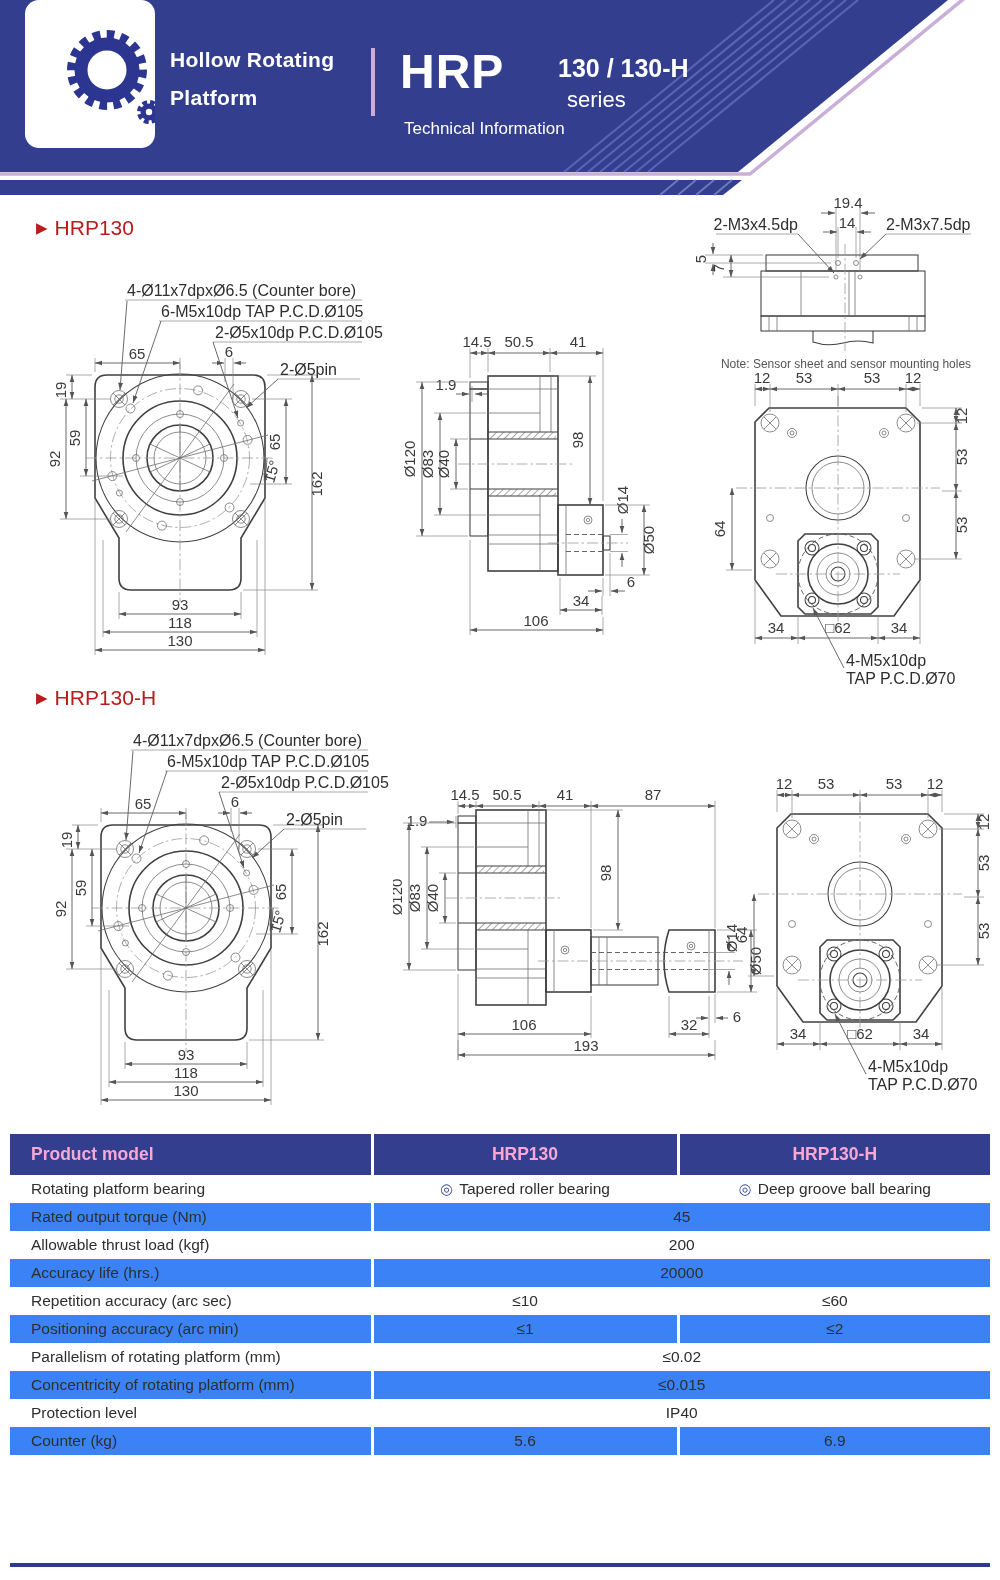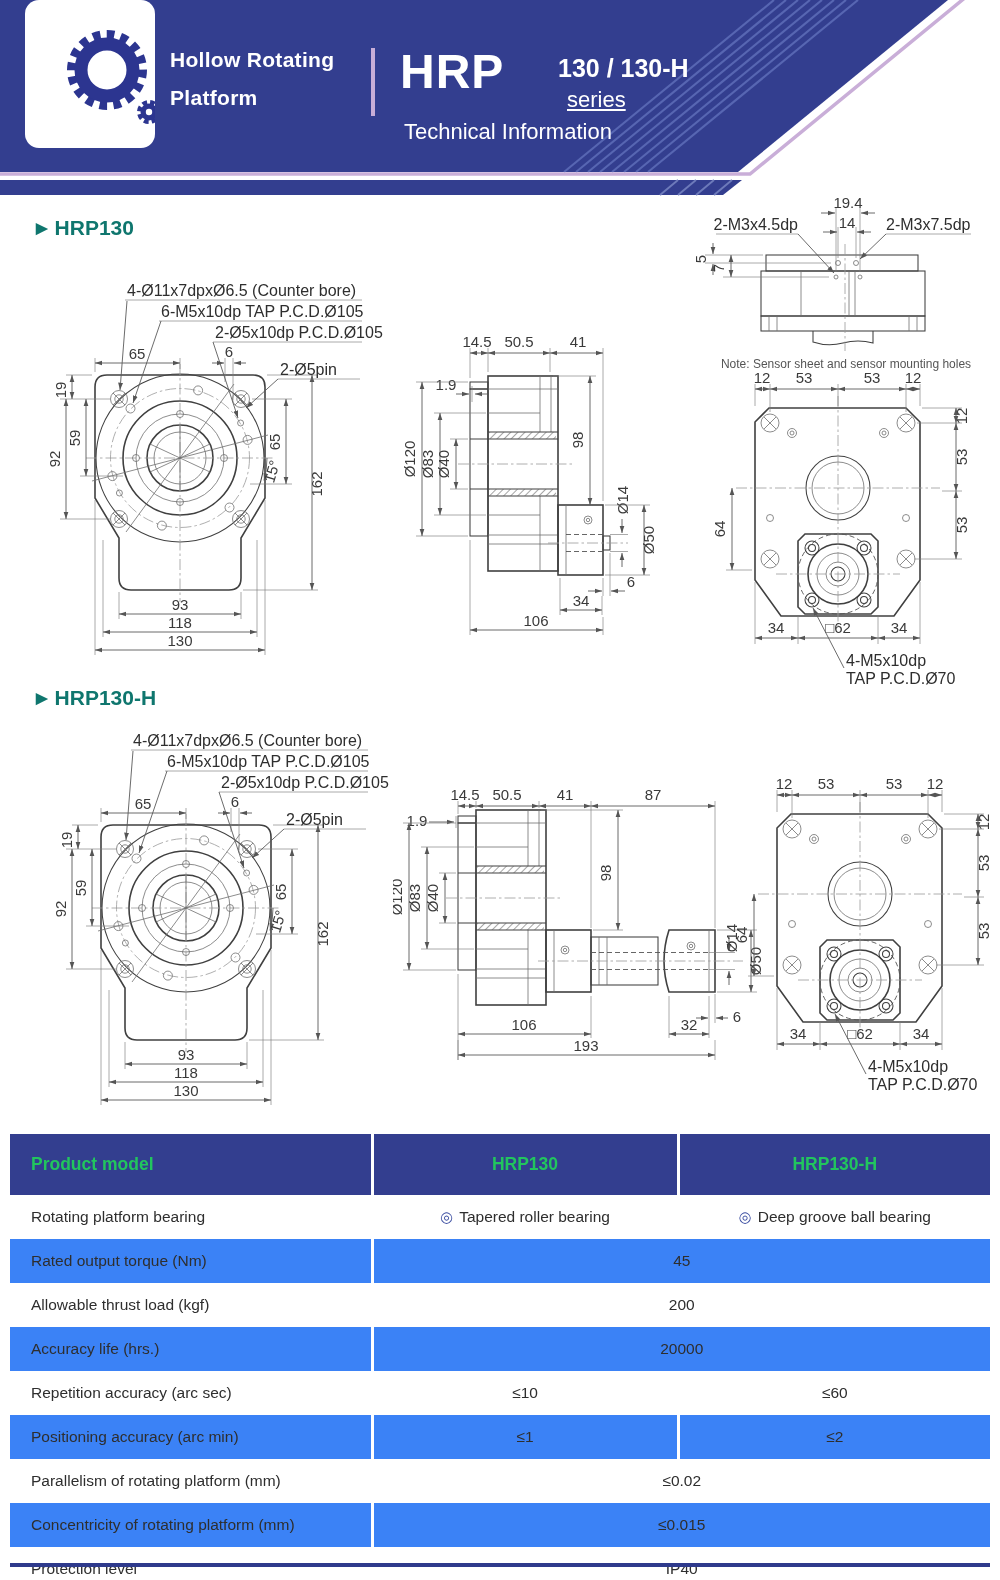--- a/index.html
+++ b/index.html
@@ -8,47 +8,47 @@
   .abs{position:absolute;}
 
   
   .hdr-svg{position:absolute;left:0;top:0;}
   .logo-box{position:absolute;left:25px;top:0;width:130px;height:148px;background:#fff;border-radius:14px;}
   .hdr-txt{position:absolute;color:#fff;white-space:nowrap;}
   .brand{font-size:21px;font-weight:600;letter-spacing:.3px;}
   .hdr-divider{position:absolute;left:371px;top:48px;width:4px;height:68px;background:#c8aed8;}
   .hrp-big{font-size:48px;font-weight:bold;letter-spacing:1px;line-height:1;}
   .hrp-models{font-size:25px;font-weight:bold;line-height:1;}
-  .hrp-series{font-size:22px;font-weight:500;line-height:1;text-decoration:underline;}
-  .hdr-sub{font-size:22px;font-weight:400;}
+  .hrp-series{font-size:22px;font-weight:500;line-height:1;}
+  .hdr-sub{font-size:17px;font-weight:400;}
 
   
-  .sec-title{position:absolute;color:#0f766e;font-size:21px;font-weight:bold;white-space:nowrap;}
+  .sec-title{position:absolute;color:#b91c1c;font-size:21px;font-weight:normal;white-space:nowrap;}
   .sec-title .tri{font-size:15px;margin-right:7px;position:relative;top:-2px;}
 
   
   svg text{font-family:"Liberation Sans",sans-serif;}
   .o  {fill:none;stroke:#404040;stroke-width:1.6;}
   .o2 {fill:none;stroke:#404040;stroke-width:1.05;}
   .t  {fill:none;stroke:#6f6f6f;stroke-width:0.8;}
   .cl {fill:none;stroke:#9a9a9a;stroke-width:0.8;stroke-dasharray:11 3 2.5 3;}
   .dsh{fill:none;stroke:#555;stroke-width:0.9;stroke-dasharray:5 3;}
   .dl {stroke:#5a5a5a;stroke-width:0.9;fill:none;}
   .xl {stroke:#7d7d7d;stroke-width:0.65;fill:none;}
   text.dt{font-size:15px;fill:#3a3a3a;}
   text.ct{font-size:16px;fill:#2e2e2e;}
   text.nt{font-size:12px;fill:#555;}
   .mid{text-anchor:middle;} .end{text-anchor:end;}
 
   
   .spec{position:absolute;left:10px;top:1134px;width:980px;border-collapse:collapse;table-layout:fixed;}
   .spec col.c1{width:362px;} .spec col.c2{width:306px;} .spec col.c3{width:312px;}
-  .spec th{background:#333e8f;color:#22c55e;font-size:17.5px;font-weight:bold;height:37px;padding:12px;}
+  .spec th{background:#333e8f;color:#f9a8d4;font-size:17.5px;font-weight:bold;height:37px;padding:2px;}
   .spec th.lblh{text-align:left;padding-left:21px;}
-  .spec td{height:44px;font-size:15.5px;color:#2e2e2e;padding:0;}
+  .spec td{height:28px;font-size:15.5px;color:#2e2e2e;padding:0;}
   .spec td.lbl{text-align:left;padding-left:21px;}
   .spec td.val{text-align:center;}
   .spec th.sep, .spec td.sep{border-left:3px solid #fff;}
   .spec tr.lt td{background:#3b82f6;}
   .spec tr.w td{background:#fff;}
   .mark{color:#3f51a3;font-size:15px;margin-right:6px;}
   .bottom-bar{position:absolute;left:10px;top:1563px;width:980px;height:4px;background:#2e3a8c;}
 </style>
 </head>
 <body>

